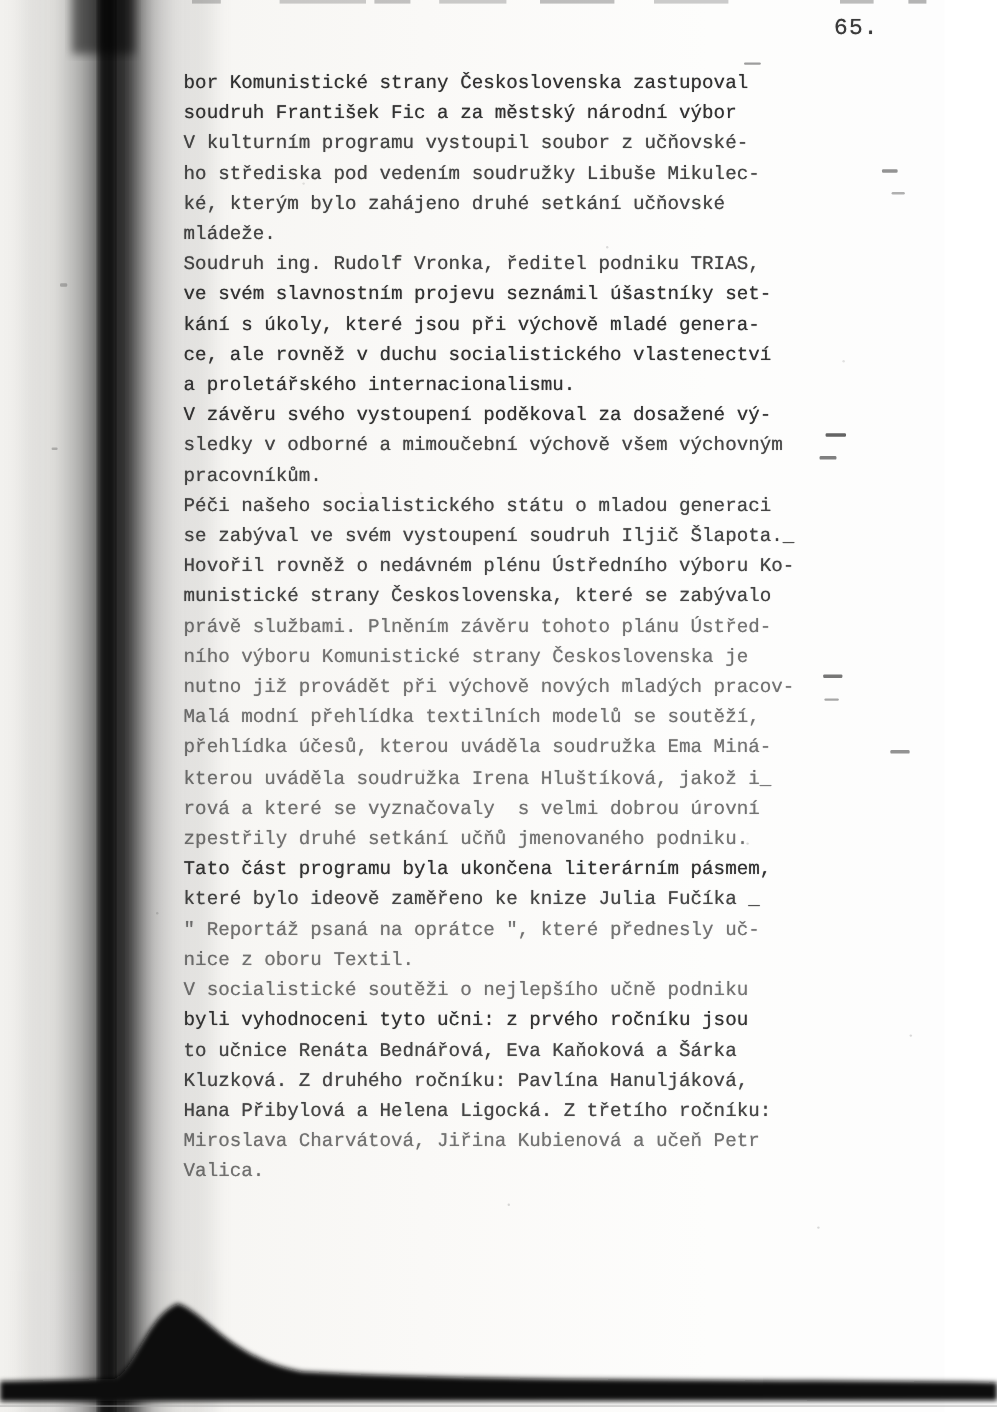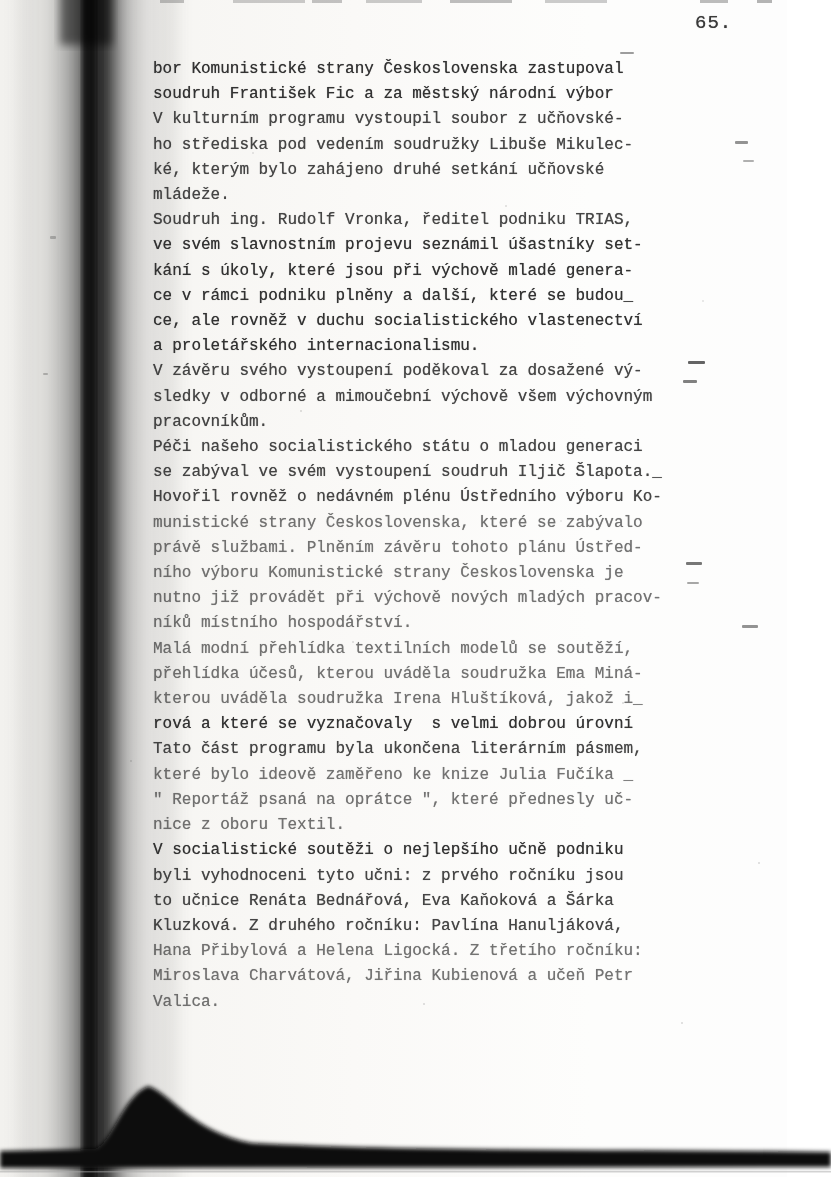--- a/index.html
+++ b/index.html
@@ -123,38 +123,37 @@
   <div class="text-block">
       <div class="line">bor Komunistické strany Československa zastupoval</div>
       <div class="line">soudruh František Fic a za městský národní výbor</div>
       <div class="line">V kulturním programu vystoupil soubor z učňovské-</div>
       <div class="line">ho střediska pod vedením soudružky Libuše Mikulec-</div>
       <div class="line">ké, kterým bylo zahájeno druhé setkání učňovské</div>
       <div class="line">mládeže.</div>
       <div class="line">Soudruh ing. Rudolf Vronka, ředitel podniku TRIAS,</div>
       <div class="line">ve svém slavnostním projevu seznámil úšastníky set-</div>
       <div class="line">kání s úkoly, které jsou při výchově mladé genera-</div>
-      <div class="line">ce v rámci podniku plněny a další, které se budou_</div>
       <div class="line">ce, ale rovněž v duchu socialistického vlastenectví</div>
       <div class="line">a proletářského internacionalismu.</div>
       <div class="line">V závěru svého vystoupení poděkoval za dosažené vý-</div>
       <div class="line">sledky v odborné a mimoučební výchově všem výchovným</div>
       <div class="line">pracovníkům.</div>
       <div class="line">Péči našeho socialistického státu o mladou generaci</div>
       <div class="line">se zabýval ve svém vystoupení soudruh Iljič Šlapota._</div>
       <div class="line">Hovořil rovněž o nedávném plénu Ústředního výboru Ko-</div>
       <div class="line">munistické strany Československa, které se zabývalo</div>
       <div class="line">právě službami. Plněním závěru tohoto plánu Ústřed-</div>
       <div class="line">ního výboru Komunistické strany Československa je</div>
       <div class="line">nutno již provádět při výchově nových mladých pracov-</div>
-      <div class="line">níků místního hospodářství.</div>
       <div class="line">Malá modní přehlídka textilních modelů se soutěží,</div>
       <div class="line">přehlídka účesů, kterou uváděla soudružka Ema Miná-</div>
       <div class="line">kterou uváděla soudružka Irena Hluštíková, jakož i_</div>
       <div class="line">rová a které se vyznačovaly  s velmi dobrou úrovní</div>
+      <div class="line">zpestřily druhé setkání učňů jmenovaného podniku.</div>
       <div class="line">Tato část programu byla ukončena literárním pásmem,</div>
       <div class="line">které bylo ideově zaměřeno ke knize Julia Fučíka _</div>
       <div class="line">" Reportáž psaná na oprátce ", které přednesly uč-</div>
       <div class="line">nice z oboru Textil.</div>
       <div class="line">V socialistické soutěži o nejlepšího učně podniku</div>
       <div class="line">byli vyhodnoceni tyto učni: z prvého ročníku jsou</div>
       <div class="line">to učnice Renáta Bednářová, Eva Kaňoková a Šárka</div>
       <div class="line">Kluzková. Z druhého ročníku: Pavlína Hanuljáková,</div>
       <div class="line">Hana Přibylová a Helena Ligocká. Z třetího ročníku:</div>
       <div class="line">Miroslava Charvátová, Jiřina Kubienová a učeň Petr</div>

